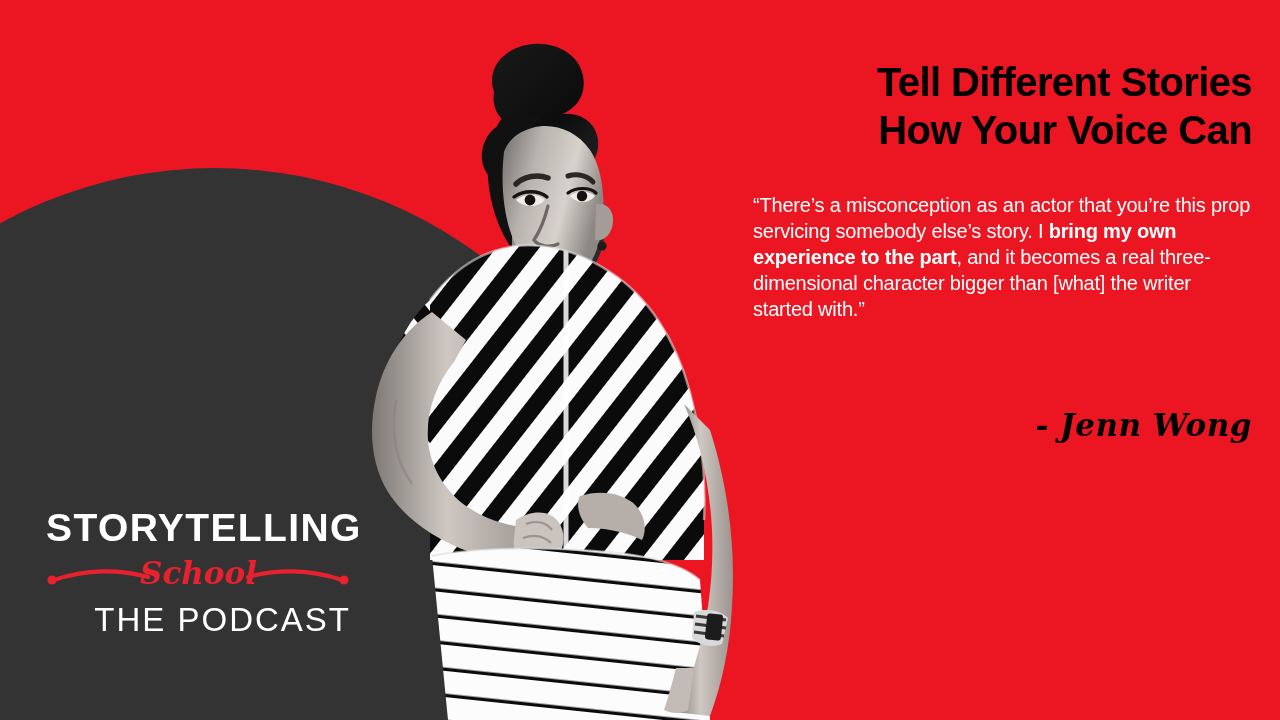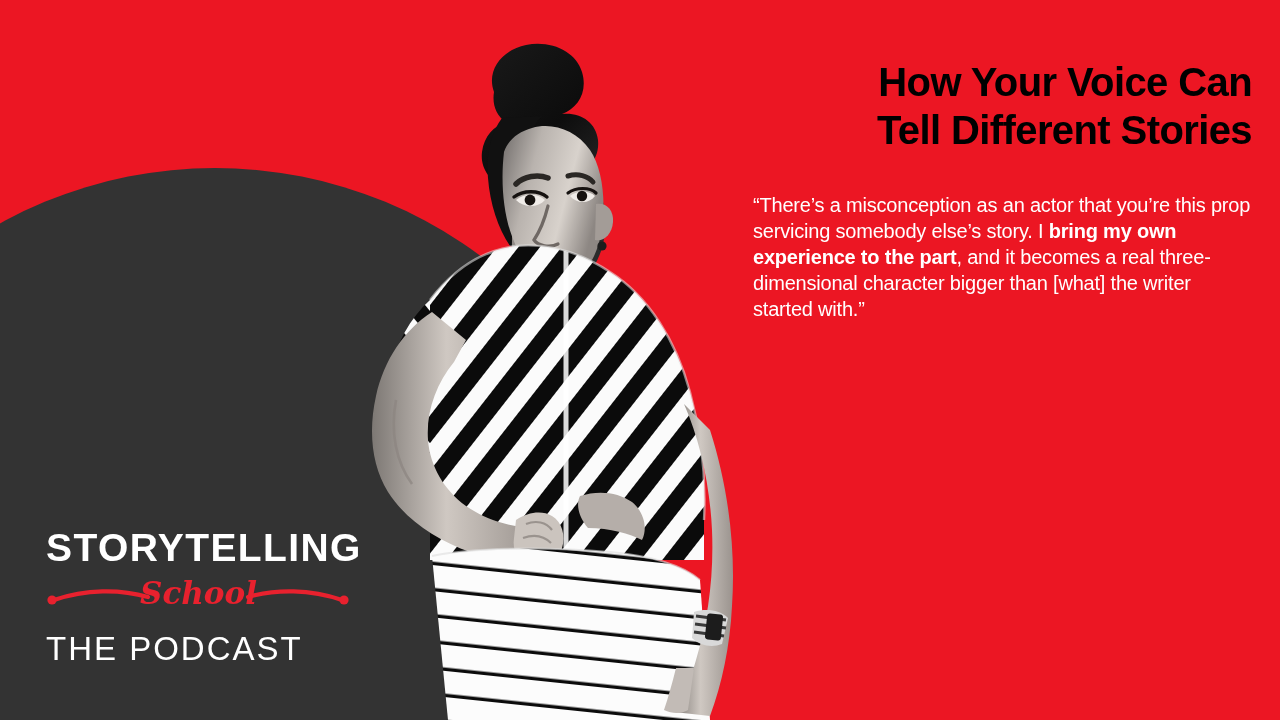--- a/index.html
+++ b/index.html
@@ -75,21 +75,21 @@
     font-style: italic;
     font-weight: 700;
     font-family: "DejaVu Serif", serif;
     letter-spacing: 0.5px;
   }
 
   
   .logo {
     position: absolute;
     left: 46px;
-    top: 528px;
+    top: 508px;
     width: 305px;
   }
   .logo-top {
     color: #FFFFFF;
     font-size: 39px;
     font-weight: 700;
     letter-spacing: 1.4px;
     line-height: 1;
     white-space: nowrap;
   }
@@ -113,27 +113,27 @@
     width: 305px;
     text-align: center;
     color: #E8212E;
     font-size: 31px;
     font-style: italic;
     font-weight: 700;
     font-family: "DejaVu Serif", serif;
     line-height: 1.2;
   }
   .logo-bottom {
-    margin-top: 15px;
+    margin-top: 6px;
     color: #FFFFFF;
     font-size: 33px;
     font-weight: 400;
     letter-spacing: 2.0px;
     line-height: 1;
-    text-align: left;
+    text-align: right;
     white-space: nowrap;
   }
 </style>
 </head>
 <body>
 
 <div id="stage">
 
   <div class="dark-circle"></div>
 
@@ -266,26 +266,27 @@
         <path d="M414,612 C426,608 440,610 448,618 L442,644 C432,648 420,646 412,638 Z" fill="#d9d9d9"></path>
         <path d="M416,616 L446,620 M415,624 L446,628 M414,632 L444,636" stroke="#3a3a3a" stroke-width="3.2"></path>
         <rect x="426" y="614" width="16" height="26" rx="3" fill="#1c1c1c" transform="rotate(6 434 627)"></rect>
       </g>
       <path d="M396,668 C392,684 388,698 384,710 C392,714 402,714 408,710
                C410,696 412,682 414,668 Z" fill="#c2bbb6"></path>
     </svg>
   </div>
 
   <div class="episode-title">
+    <div>Tell Different Stories</div>
     <div>How Your Voice Can</div>
-    <div>Tell Different Stories</div>
   </div>
 
   <div class="quote-block"><span>“There’s a misconception as an actor that you’re this prop servicing somebody else’s story. I </span><b>bring my own experience to the part</b><span>, and it becomes a real three-dimensional character bigger than [what] the writer started with.”</span></div>
 
+  <div class="attribution">- Jenn Wong</div>
 
   <div class="logo">
     <div class="logo-top">STORYTELLING</div>
 
     <div class="logo-script-row">
       <svg viewBox="0 0 312 44" xmlns="http://www.w3.org/2000/svg" aria-hidden="true">
         <path d="M12,27 C44,16 78,16 106,24" stroke="#E8212E" stroke-width="4.2" fill="none" stroke-linecap="round"></path>
         <circle cx="10" cy="27" r="4.6" fill="#E8212E"></circle>
         <path d="M206,24 C234,16 268,16 300,27" stroke="#E8212E" stroke-width="4.2" fill="none" stroke-linecap="round"></path>
         <circle cx="302" cy="27" r="4.6" fill="#E8212E"></circle>

